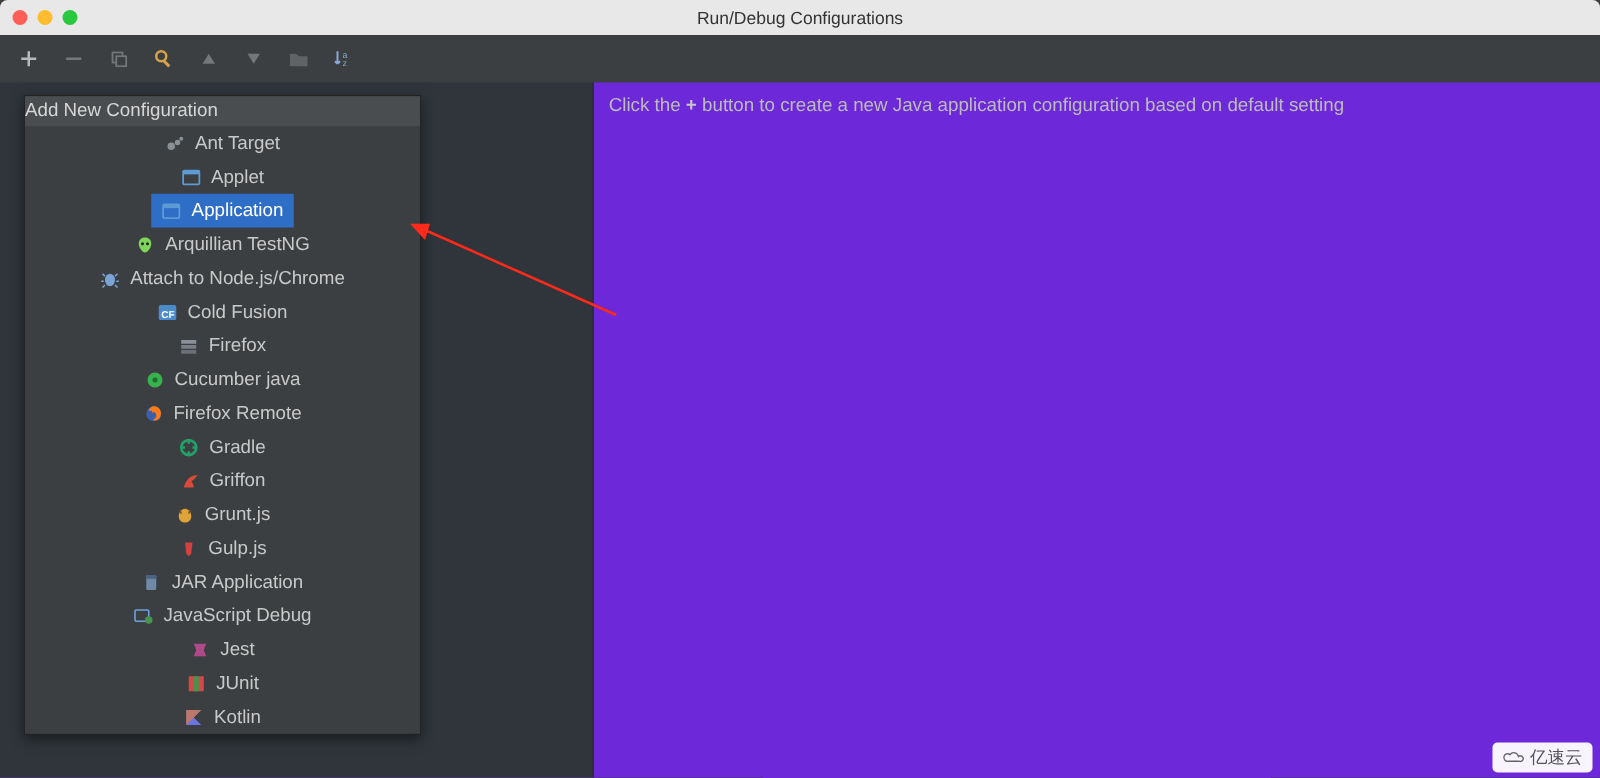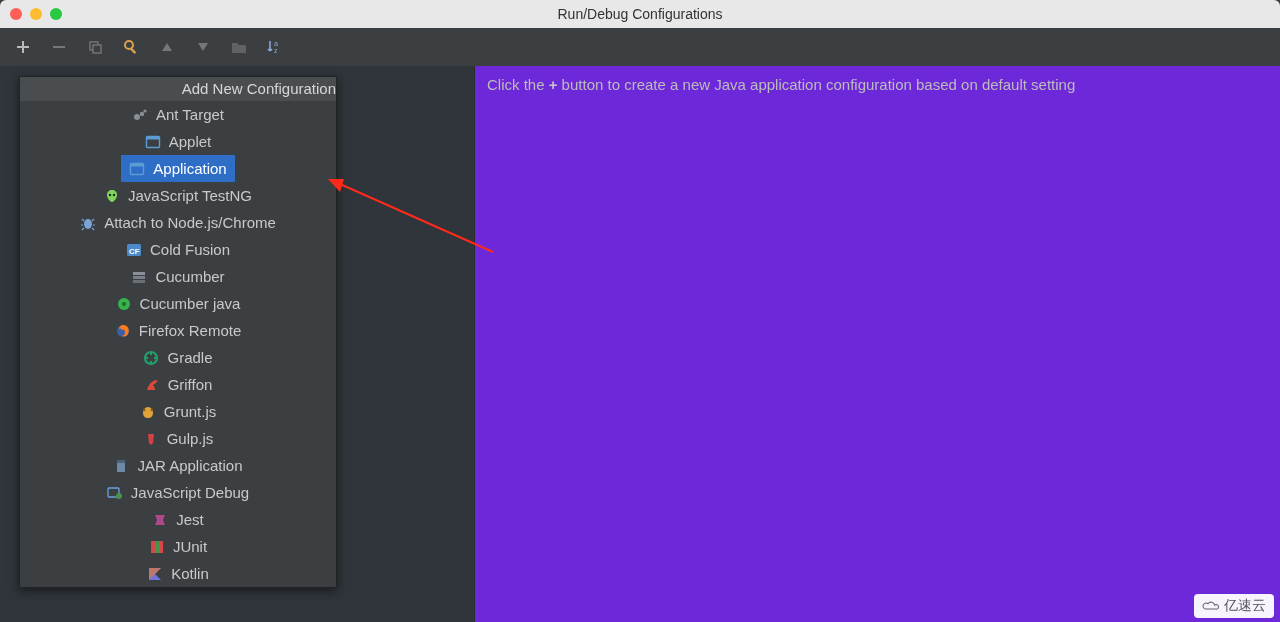--- a/index.html
+++ b/index.html
@@ -23,21 +23,21 @@
   
   .content { position: absolute; top: 66px; bottom: 0; left: 0; right: 0; display: flex; }
 
   .left-pane { width: 475px; background: #2f353b; border-right: 1px solid #2a2d2f; position: relative; }
   .right-pane { flex: 1; background: #6d28d9; padding: 10px 12px; }
   .hint { color: #bcbcbc; font-size: 15px; white-space: nowrap; }
   .hint .plus { font-weight: bold; color: #c7c7c7; }
 
   
   .popup { position: absolute; left: 19px; top: 10px; width: 318px; background: #3c3f41; border: 1px solid #232323; box-shadow: 0 3px 10px rgba(0,0,0,.5); z-index: 5; }
-  .popup-header { background: #4a4d4f; color: #d6d6d6; text-align: right; font-size: 15px; padding: 3px 0 4px 0; }
+  .popup-header { background: #4a4d4f; color: #d6d6d6; text-align: left; font-size: 15px; padding: 3px 0 4px 0; }
   .popup-list { display: flex; flex-direction: column; align-items: center; }
   .popup-item { display: flex; align-items: center; gap: 8px; padding: 2px 8px; height: 27px; cursor: default; }
   .popup-item span.label { color: #c9c9c9; font-size: 15px; white-space: nowrap; }
   .popup-item.selected { background: #2e6ec7; }
   .popup-item.selected span.label { color: #ffffff; }
   .pi-icon { width: 16px; height: 16px; display: flex; align-items: center; justify-content: center; flex-shrink: 0; }
 
   
   .arrow-svg { position: absolute; left: 0; top: 0; pointer-events: none; z-index: 10; }
 
@@ -139,21 +139,21 @@
             <span class="label">Application</span>
           </div>
           <div class="popup-item">
             <span class="pi-icon">
               <svg width="16" height="16" viewBox="0 0 16 16">
                 <path d="M8 2c3 0 5 2 5 5 0 3-3 7-5 7s-5-4-5-7c0-3 2-5 5-5z" fill="#7fd65a"></path>
                 <circle cx="6" cy="7" r="1.2" fill="#222"></circle>
                 <circle cx="10" cy="7" r="1.2" fill="#222"></circle>
               </svg>
             </span>
-            <span class="label">JavaScript TestNG</span>
+            <span class="label">Arquillian TestNG</span>
           </div>
           <div class="popup-item">
             <span class="pi-icon">
               <svg width="16" height="16" viewBox="0 0 16 16">
                 <ellipse cx="8" cy="9" rx="4" ry="5" fill="#7aa3d6"></ellipse>
                 <path d="M4 6l-2-2M12 6l2-2M3 10H1M13 10h2M4 13l-2 2M12 13l2 2" stroke="#7aa3d6" stroke-width="1.2"></path>
               </svg>
             </span>
             <span class="label">Attach to Node.js/Chrome</span>
           </div>
@@ -167,21 +167,21 @@
             <span class="label">Cold Fusion</span>
           </div>
           <div class="popup-item">
             <span class="pi-icon">
               <svg width="16" height="16" viewBox="0 0 16 16">
                 <rect x="2" y="3" width="12" height="3" fill="#8a9099"></rect>
                 <rect x="2" y="7" width="12" height="3" fill="#8a9099" opacity=".8"></rect>
                 <rect x="2" y="11" width="12" height="3" fill="#8a9099" opacity=".6"></rect>
               </svg>
             </span>
-            <span class="label">Cucumber</span>
+            <span class="label">Firefox</span>
           </div>
           <div class="popup-item">
             <span class="pi-icon">
               <svg width="16" height="16" viewBox="0 0 16 16">
                 <circle cx="8" cy="8" r="6" fill="#37b24d"></circle>
                 <circle cx="8" cy="8" r="2" fill="#1d6b2e"></circle>
               </svg>
             </span>
             <span class="label">Cucumber java</span>
           </div>

